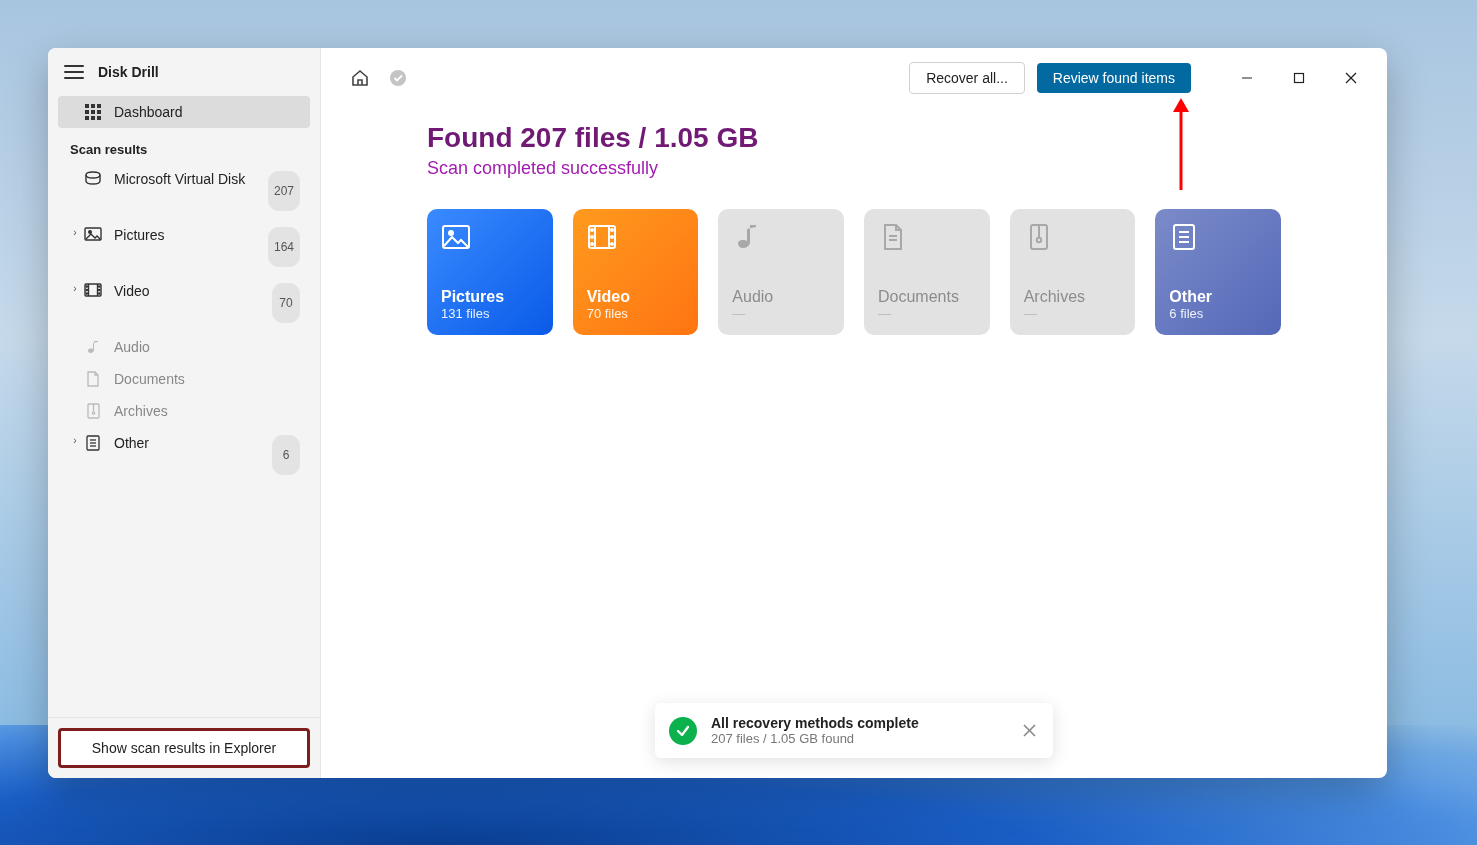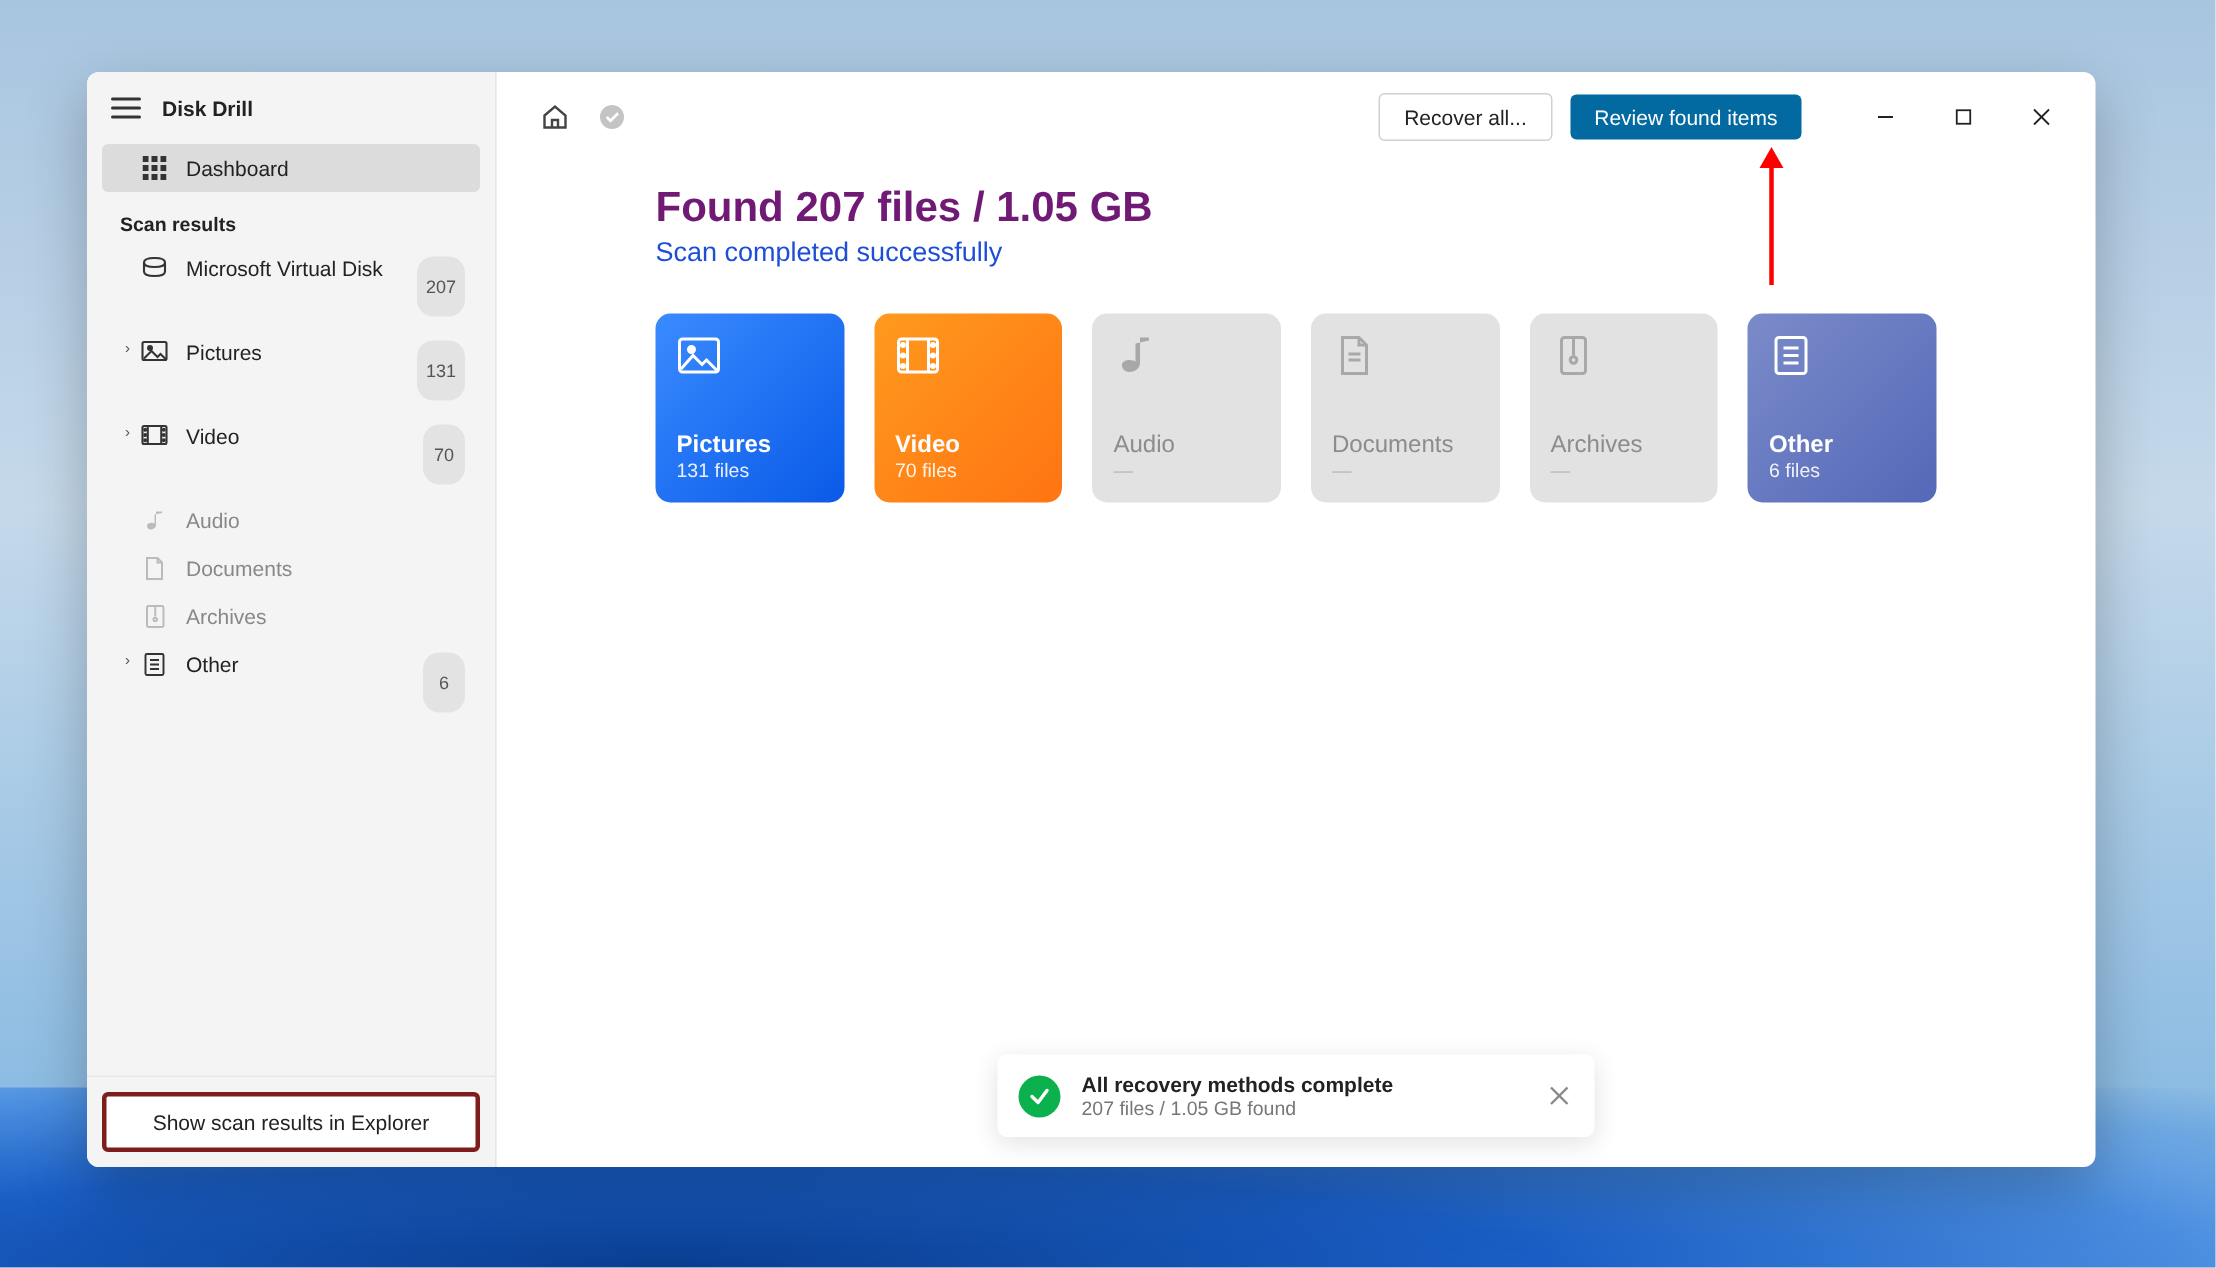--- a/index.html
+++ b/index.html
@@ -15,21 +15,21 @@
     bottom: 0;
     left: 0;
     right: 0;
     height: 120px;
     background: radial-gradient(ellipse at 30% 100%, #0a3d8f 0%, #1a5ec5 40%, #4a8ee0 70%, transparent 100%),
                 radial-gradient(ellipse at 70% 100%, #e8f0f8 0%, #b8d8f0 30%, transparent 60%);
   }
   .window {
     position: absolute;
     top: 48px;
-    left: 58px;
+    left: 48px;
     width: 1339px;
     height: 730px;
     background: #fff;
     border-radius: 8px;
     box-shadow: 0 14px 40px rgba(0,0,0,0.25);
     display: flex;
     overflow: hidden;
   }
   
   .sidebar {
@@ -151,21 +151,21 @@
   .win-ctl {
     width: 40px; height: 28px;
     display: flex; align-items: center; justify-content: center;
     cursor: pointer;
     color: #222;
   }
   .content {
     padding: 18px 106px 20px 106px;
   }
   .found-title { font-size: 28px; font-weight: 600; color: #701a75; }
-  .found-sub { font-size: 18px; color: #1d4ed8; margin-top: 4px; }
+  .found-sub { font-size: 18px; color: #a21caf; margin-top: 4px; }
   .tiles {
     display: flex;
     gap: 20px;
     margin-top: 30px;
     flex-wrap: nowrap;
   }
   .tile {
     width: 126px;
     height: 126px;
     border-radius: 10px;
@@ -277,21 +277,21 @@
       <div class="nav-item">
         <span class="chev">›</span>
         <span class="icon-slot">
           <svg width="18" height="14" viewBox="0 0 18 14" fill="none" stroke="#333" stroke-width="1.4">
               <rect x="1" y="1" width="16" height="12" rx="1"></rect>
               <circle cx="6" cy="5" r="1.3" fill="#333"></circle>
               <path d="M2 12 L7 7 L11 11 L13 9 L17 13"></path>
             </svg>
         </span>
         <span class="label">Pictures</span>
-        <span class="count-badge">131</span>
+        <span class="count-badge">164</span>
       </div>
 
       <div class="nav-item">
         <span class="chev">›</span>
         <span class="icon-slot">
           <svg width="18" height="14" viewBox="0 0 18 14" fill="none" stroke="#333" stroke-width="1.4">
               <rect x="1" y="1" width="16" height="12" rx="1"></rect>
               <line x1="4.5" y1="1" x2="4.5" y2="13"></line>
               <line x1="13.5" y1="1" x2="13.5" y2="13"></line>
               <circle cx="2.8" cy="3.5" r="0.6" fill="#333"></circle>

